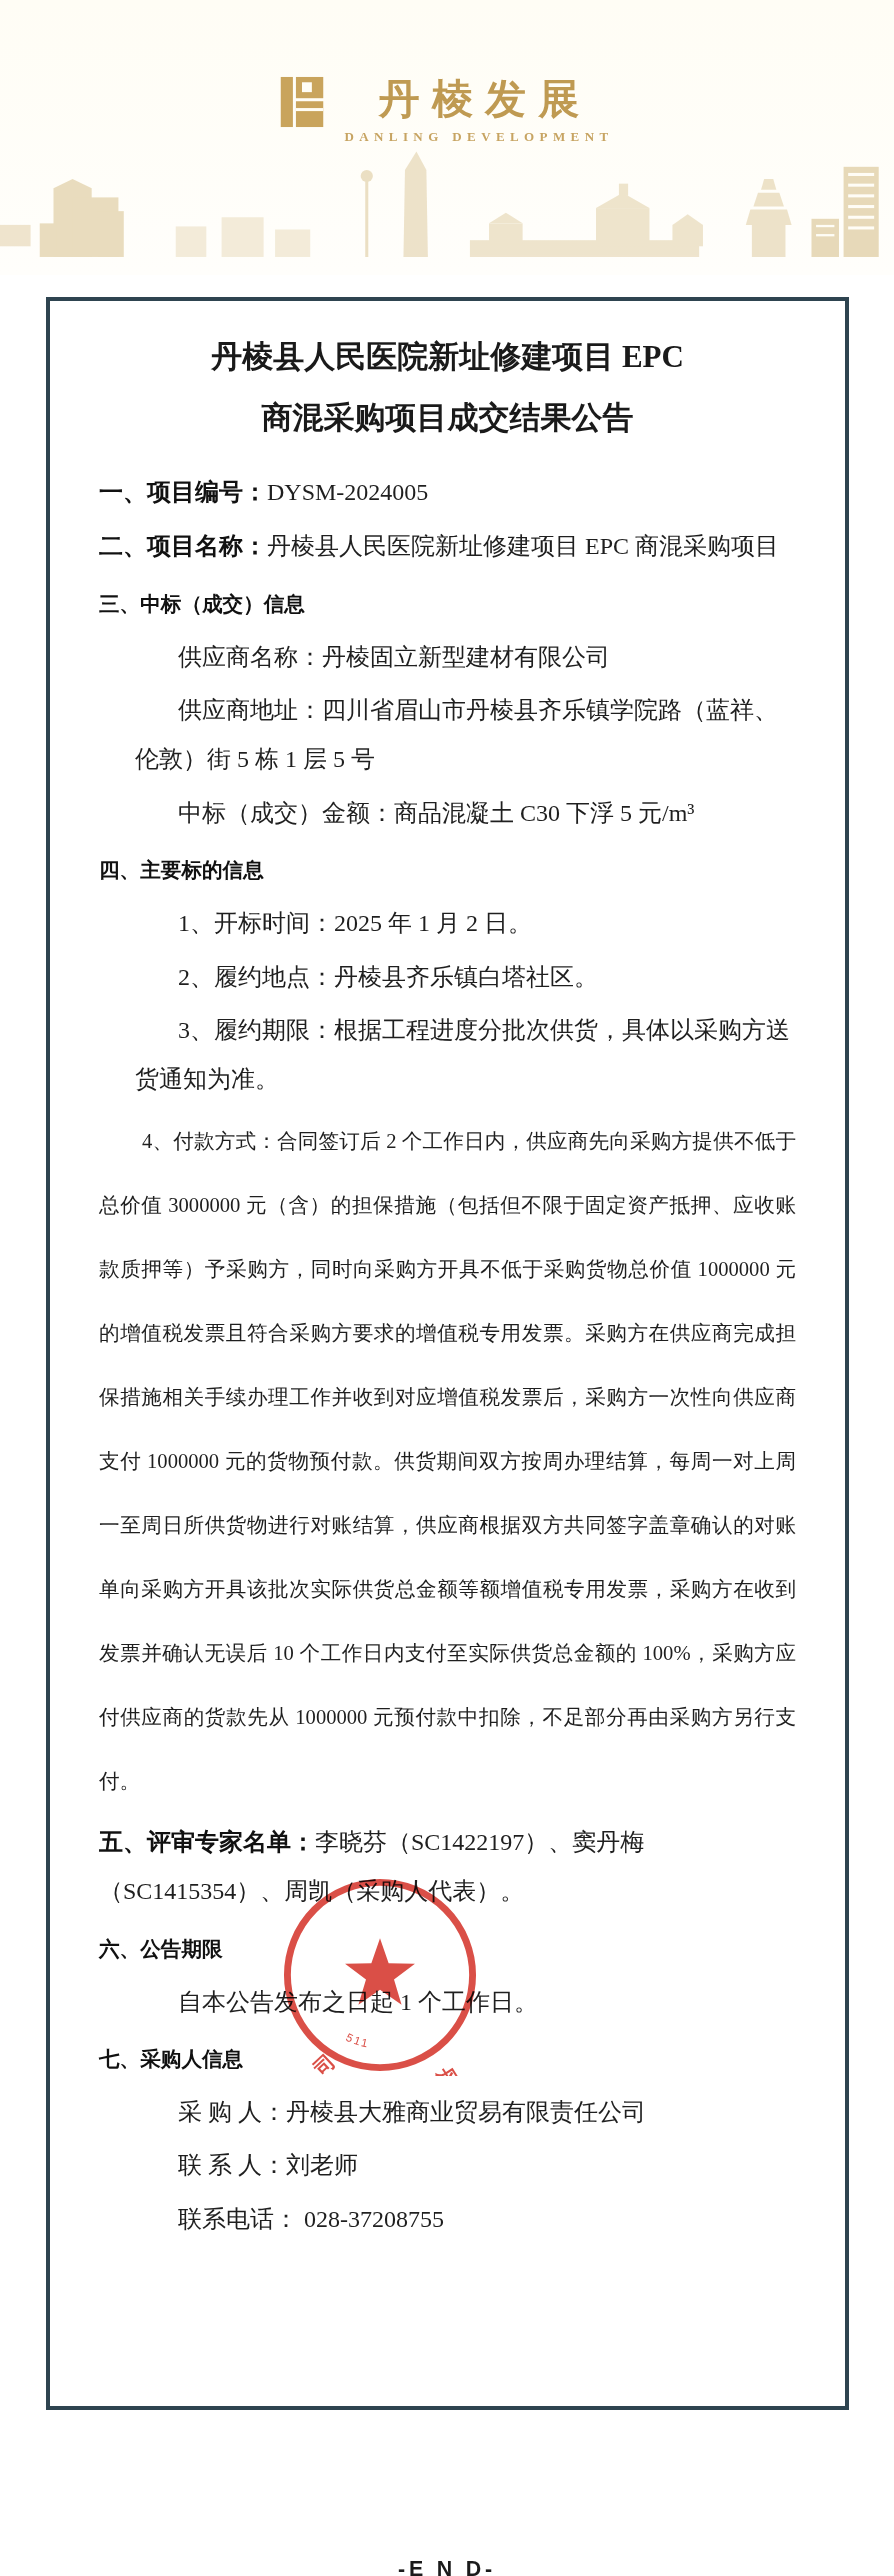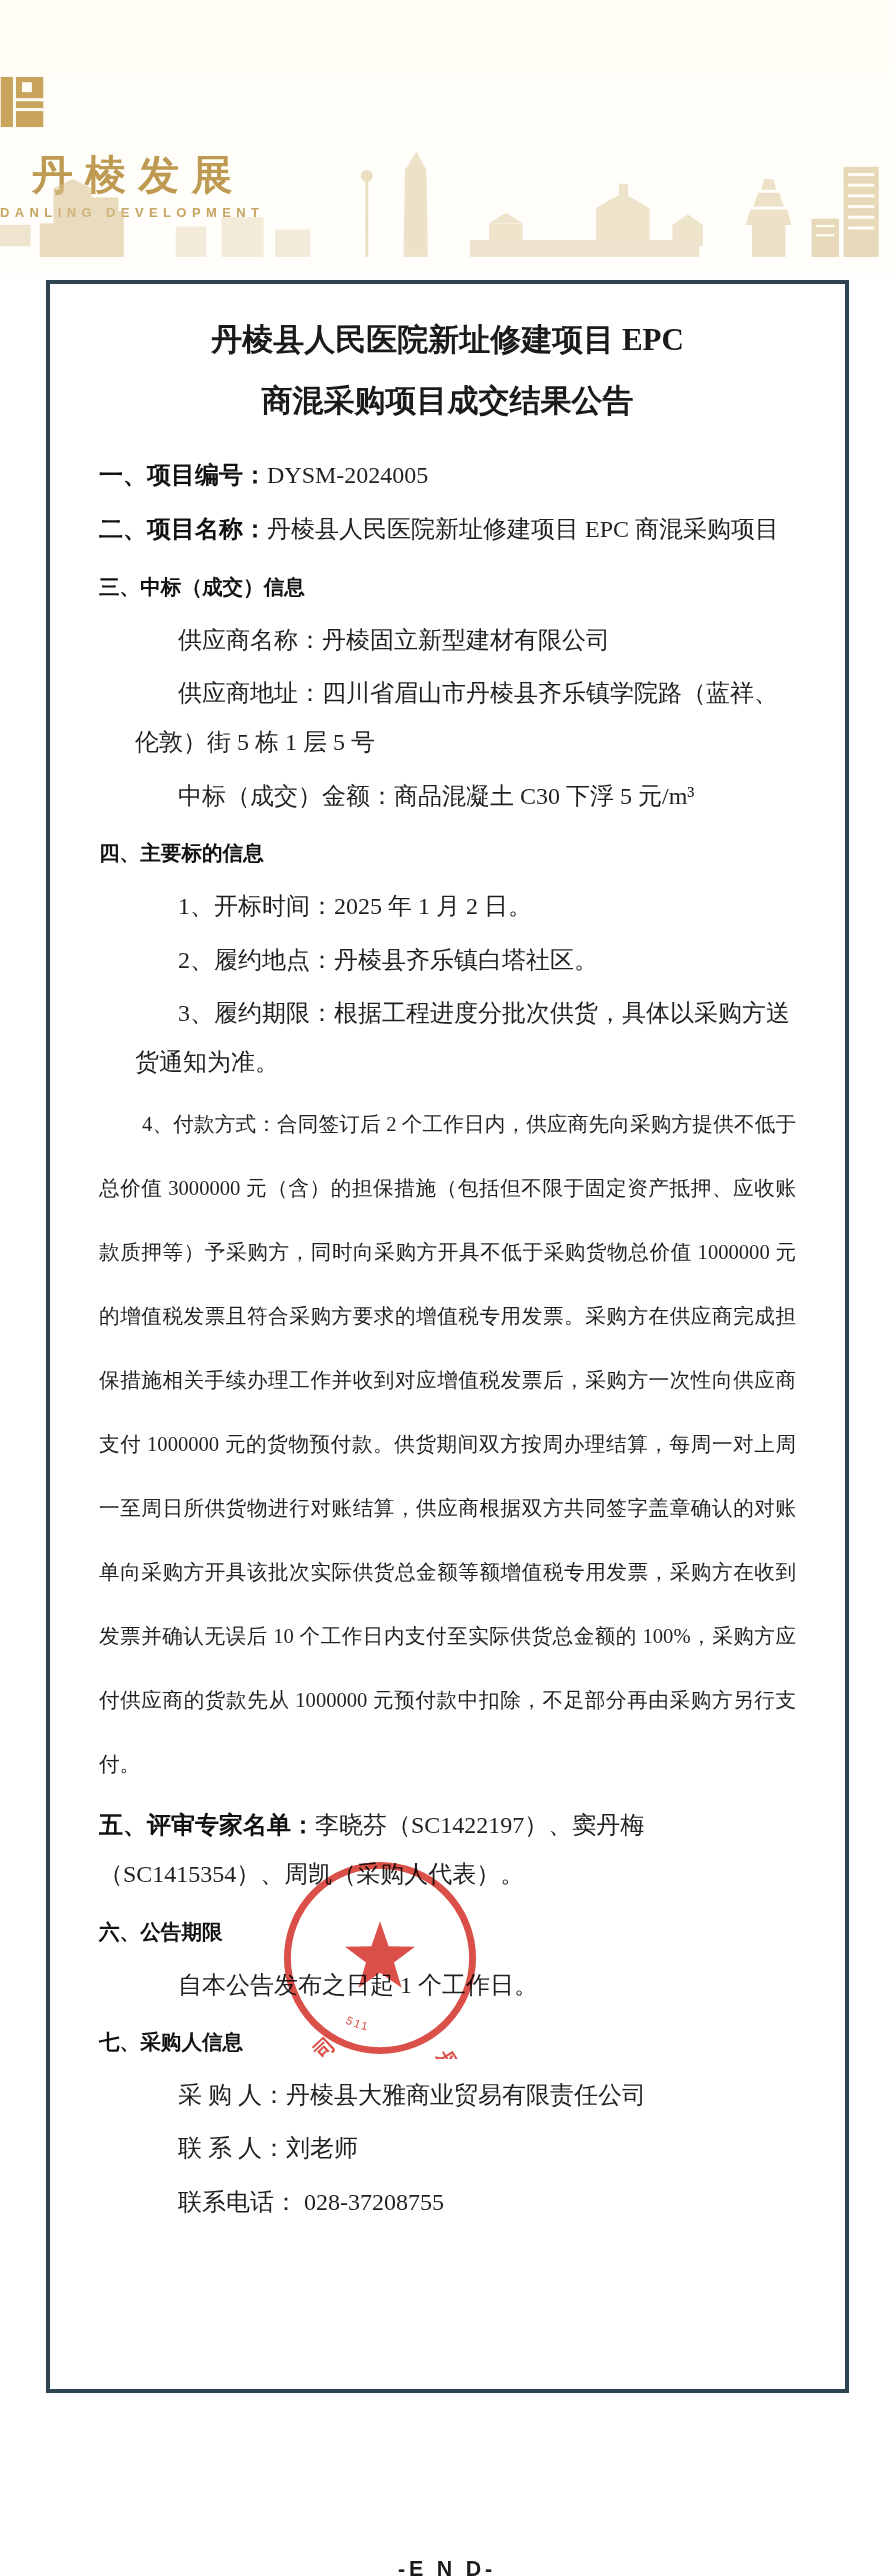--- a/index.html
+++ b/index.html
@@ -9,36 +9,36 @@
     font-family:"Liberation Serif","DejaVu Serif",serif;
     color:#222;
   }
   
   .header{
     position:absolute;top:0;left:0;width:894px;height:275px;
     background:linear-gradient(#fffdf5,#fffefb);
   }
   .brand-row{
     position:absolute;top:76px;left:0;width:894px;
-    display:flex;justify-content:center;align-items:flex-start;gap:20px;flex-direction:column;
+    display:flex;justify-content:center;align-items:flex-start;gap:20px;
   }
   .brand-text{text-align:center;}
   .brand-cn{
     font-size:41px;line-height:47px;font-weight:600;
     color:#bf9a52;letter-spacing:12.2px;text-indent:12.2px;
     font-family:"Liberation Serif","DejaVu Serif",serif;
   }
   .brand-en{
     margin-top:6.1px;font-size:13px;letter-spacing:5.4px;color:#c7a462;
-    font-family:Liberation Sans, sans-serif;font-weight:bold;
+    font-family:Liberation Serif, serif;font-weight:bold;
   }
   .skyline{position:absolute;top:150px;left:0;width:894px;height:107px;}
   
   .doc{
-    position:absolute;left:46px;top:280px;
+    position:absolute;left:46px;top:297px;
     width:803px;height:2113px;box-sizing:border-box;
     border:4.6px solid #2e4450;background:#ffffff;
     padding:21.4px 49px 0 49px;
   }
   .title{
     font-size:31px;font-weight:bold;color:#1a1a1a;
     text-align:center;line-height:47px;margin:10.7px 0 0 0;
   }
   .title.second{margin-top:13.8px;}
   .sections{margin-top:26px;}

